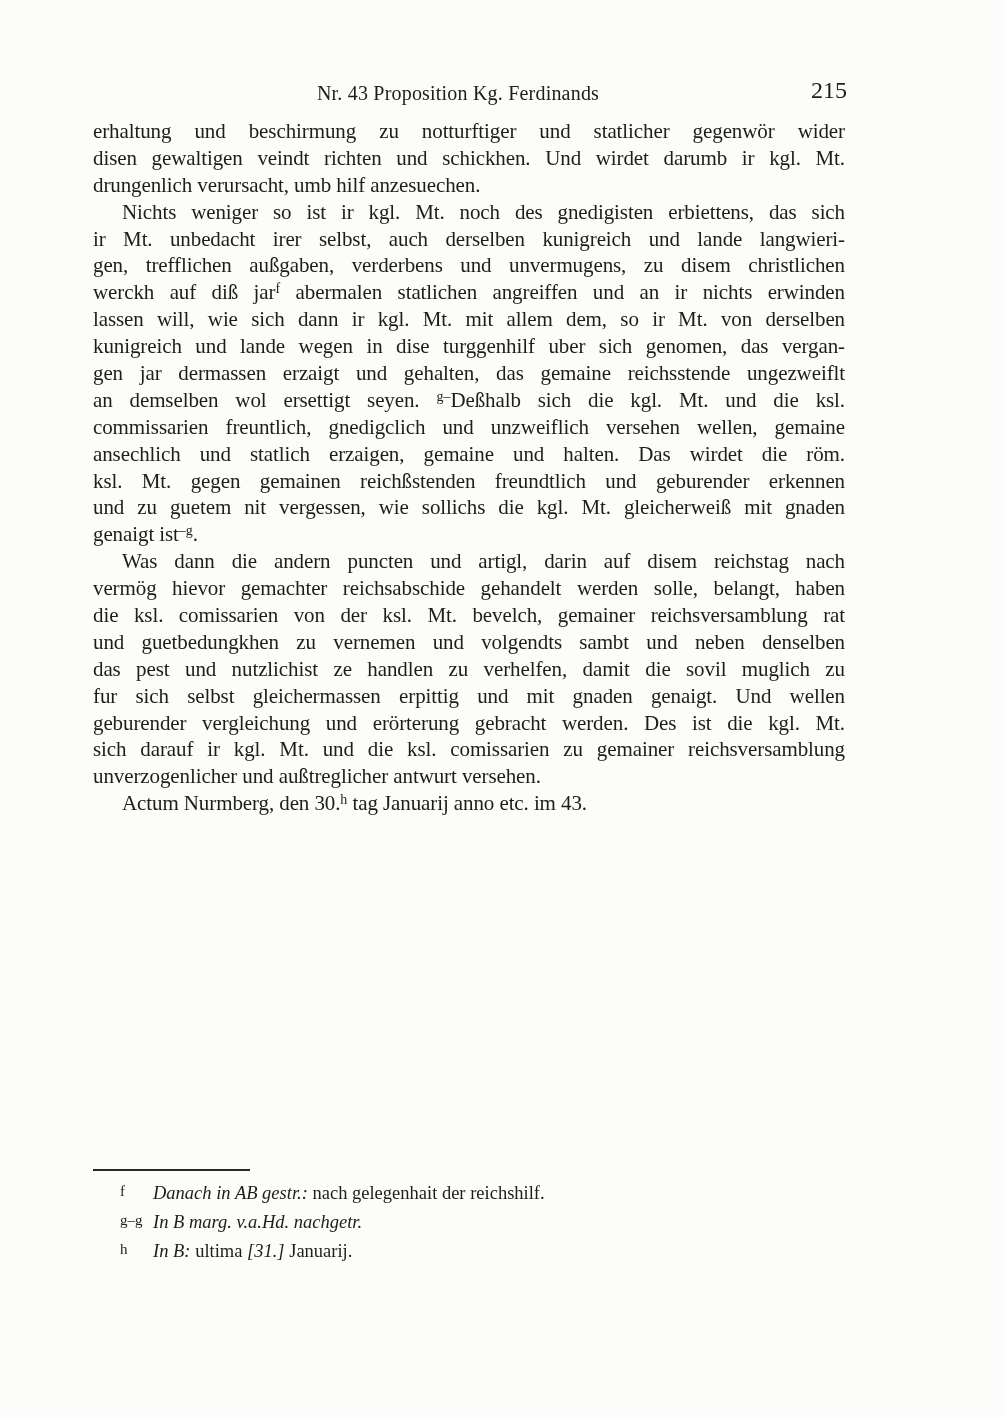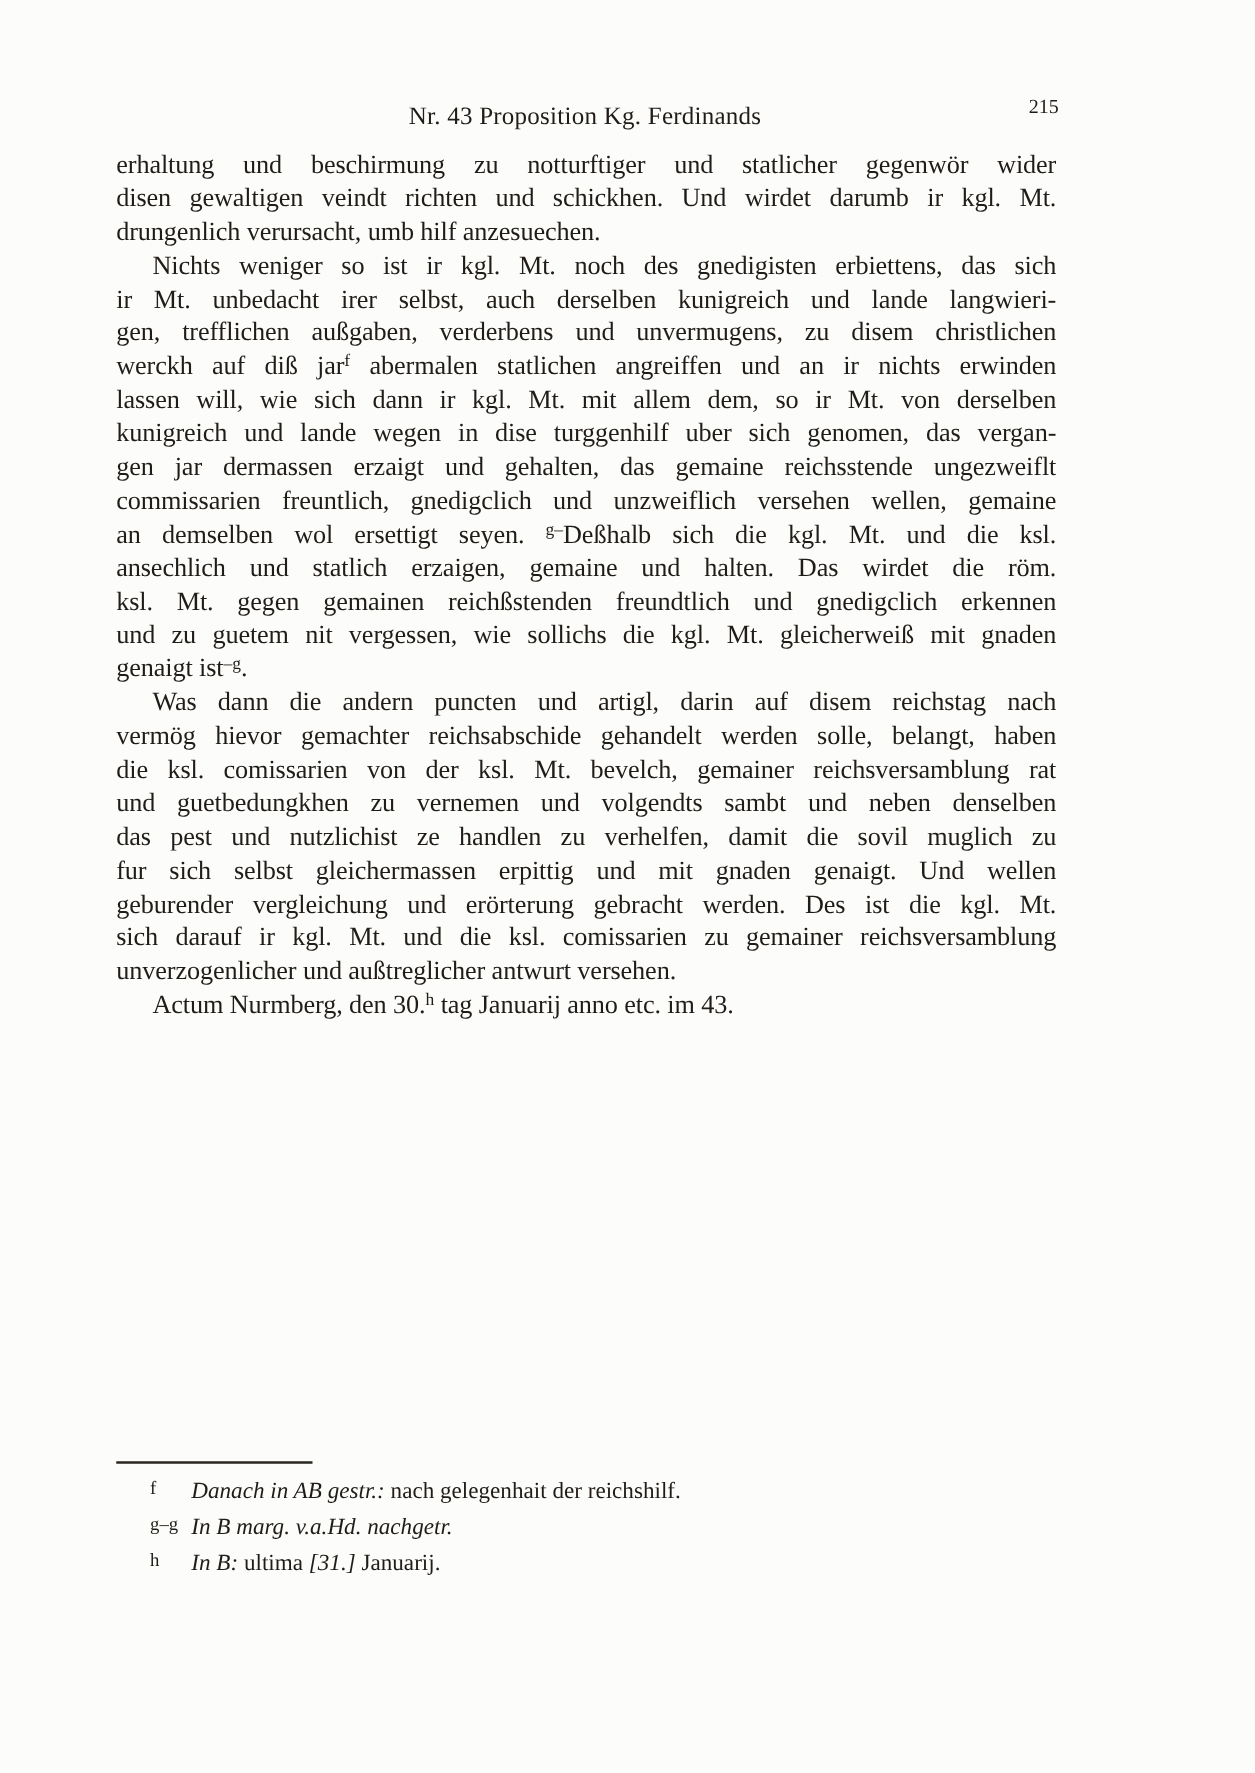--- a/index.html
+++ b/index.html
@@ -8,30 +8,30 @@
     background: #fcfcfa;
     color: #201c18;
     font-family: "Liberation Serif", serif;
     position: relative;
     overflow: hidden;
   }
   .page { position: absolute; inset: 0; }
 
   .running-head {
     position: absolute;
-    left: 92px; top: 82px; width: 752px;
+    left: 82px; top: 82px; width: 752px;
     text-align: center;
     font-size: 20px;
     letter-spacing: 0.2px;
     white-space: nowrap;
   }
   .page-number {
     position: absolute;
     top: 77px; right: 157px;
-    font-size: 16px;
+    font-size: 24px;
   }
 
   .body-text {
     position: absolute;
     left: 93px; top: 118px; width: 752px;
     font-size: 21px;
     line-height: 26.9px;
     letter-spacing: -0.1px;
   }
   .line {
@@ -86,24 +86,24 @@
         <div class="line last"><span>drungenlich verursacht, umb hilf anzesuechen.</span></div>
       </div>
       <div>
         <div class="line indent"><span>Nichts weniger so ist ir kgl. Mt. noch des gnedigisten erbiettens, das sich</span></div>
         <div class="line"><span>ir Mt. unbedacht irer selbst, auch derselben kunigreich und lande langwieri-</span></div>
         <div class="line"><span>gen, trefflichen außgaben, verderbens und unvermugens, zu disem christlichen</span></div>
         <div class="line"><span>werckh auf diß jar</span><sup>f</sup><span> abermalen statlichen angreiffen und an ir nichts erwinden</span></div>
         <div class="line"><span>lassen will, wie sich dann ir kgl. Mt. mit allem dem, so ir Mt. von derselben</span></div>
         <div class="line"><span>kunigreich und lande wegen in dise turggenhilf uber sich genomen, das vergan-</span></div>
         <div class="line"><span>gen jar dermassen erzaigt und gehalten, das gemaine reichsstende ungezweiflt</span></div>
+        <div class="line"><span>an demselben wol ersettigt seyen. </span><sup>g–</sup><span>Deßhalb sich die kgl. Mt. und die ksl.</span></div>
         <div class="line"><span>commissarien freuntlich, gnedigclich und unzweiflich versehen wellen, gemaine</span></div>
-        <div class="line"><span>an demselben wol ersettigt seyen. </span><sup>g–</sup><span>Deßhalb sich die kgl. Mt. und die ksl.</span></div>
         <div class="line"><span>ansechlich und statlich erzaigen, gemaine und halten. Das wirdet die röm.</span></div>
-        <div class="line"><span>ksl. Mt. gegen gemainen reichßstenden freundtlich und gnedigclich erkennen</span></div>
+        <div class="line"><span>ksl. Mt. gegen gemainen reichßstenden freundtlich und geburender erkennen</span></div>
         <div class="line"><span>und zu guetem nit vergessen, wie sollichs die kgl. Mt. gleicherweiß mit gnaden</span></div>
         <div class="line last"><span>genaigt ist</span><sup>–g</sup><span>.</span></div>
       </div>
       <div>
         <div class="line indent"><span>Was dann die andern puncten und artigl, darin auf disem reichstag nach</span></div>
         <div class="line"><span>vermög hievor gemachter reichsabschide gehandelt werden solle, belangt, haben</span></div>
         <div class="line"><span>die ksl. comissarien von der ksl. Mt. bevelch, gemainer reichsversamblung rat</span></div>
         <div class="line"><span>und guetbedungkhen zu vernemen und volgendts sambt und neben denselben</span></div>
         <div class="line"><span>das pest und nutzlichist ze handlen zu verhelfen, damit die sovil muglich zu</span></div>
         <div class="line"><span>fur sich selbst gleichermassen erpittig und mit gnaden genaigt. Und wellen</span></div>

